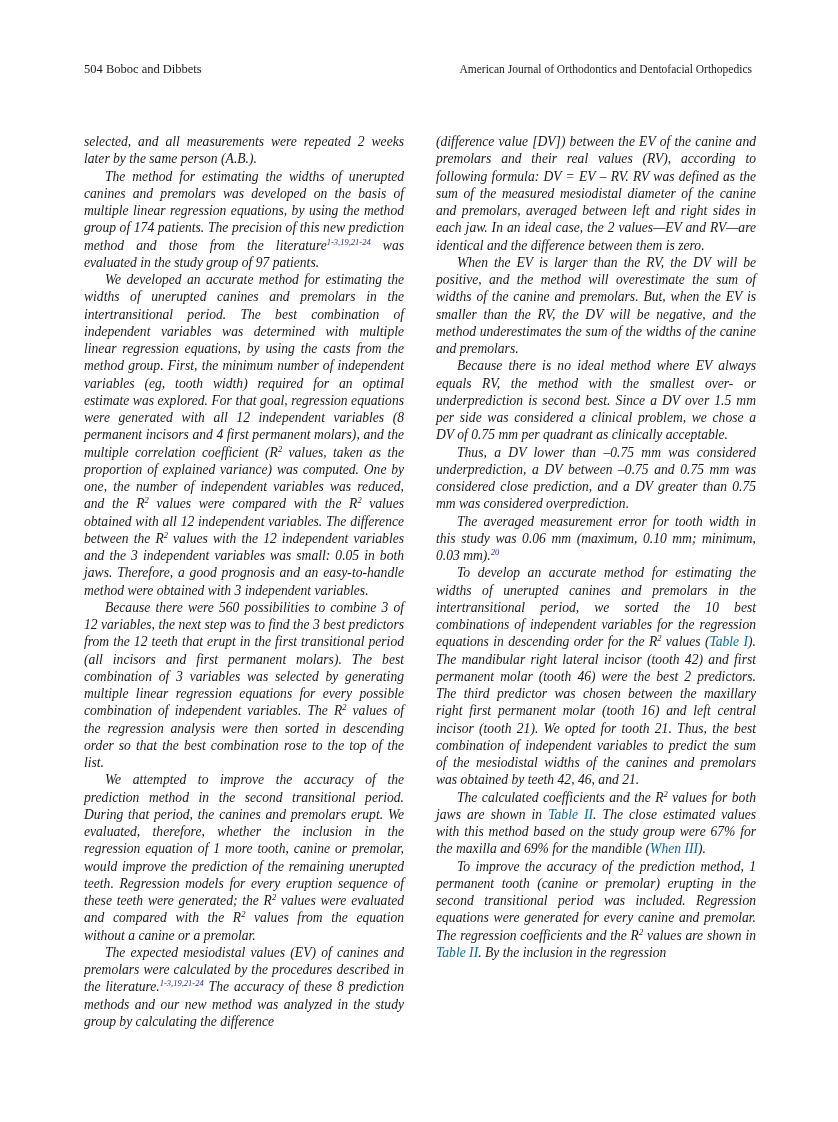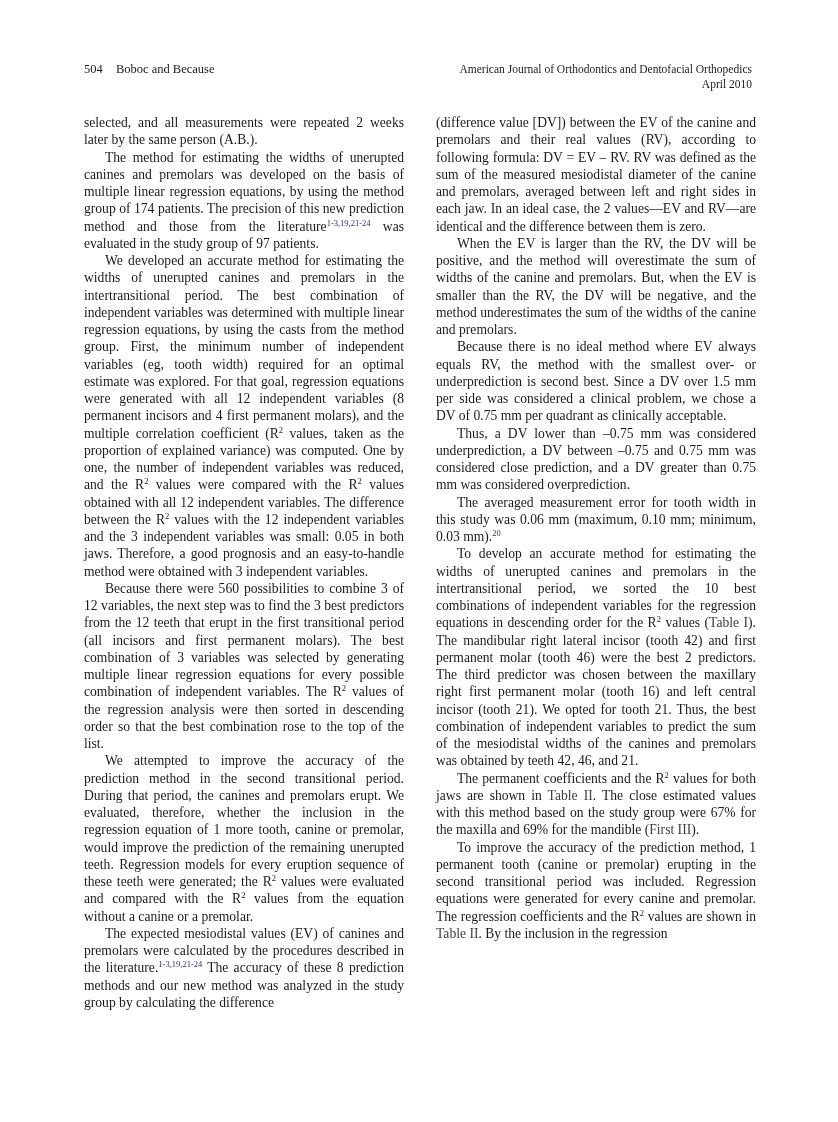--- a/index.html
+++ b/index.html
@@ -1,53 +1,52 @@
 <!DOCTYPE html>
 <html><head>
 <meta charset="utf-8">
 <style>
   html, body { margin: 0; padding: 0; background: #ffffff; }
   body { width: 838px; height: 1122px; position: relative; overflow: hidden;
          font-family: "Liberation Serif", "DejaVu Serif", serif; color: #1a1a1a; }
   .header-left { position: absolute; left: 84px; top: 62px; font-size: 12.5px; }
-  .header-left .pg { margin-right: 10px; }
-  .header-right { position: absolute; right: 86px; top: 62px; text-align: right; font-size: 11.5px; line-height: 15px; }
-  .col { position: absolute; top: 114px; width: 320px; font-size: 13.6px; line-height: 17.25px; text-align: justify; hyphens: none; }
+  .header-left .pg { }
+  .header-right { position: absolute; right: 86px; top: 62px; font-size: 11.5px; line-height: 15px; }
+  .col { position: absolute; top: 133px; width: 320px; font-size: 13.6px; line-height: 17.25px; text-align: justify; hyphens: none; font-style: italic; }
   .col.left { left: 84px; }
   .col.right { left: 436px; }
   .col p { margin: 0; text-indent: 21px; }
   .col p.noindent { text-indent: 0; }
   sup { font-size: 8.5px; line-height: 0; vertical-align: 5px; }
   sup.ref { color: #2a2a8c; }
-  .link { color: #404040; }
+  .link { color: #0369a1; }
   h2.section { font-family: "Liberation Sans", "DejaVu Sans", sans-serif; font-weight: normal; font-size: 12.5px; letter-spacing: 0.4px; margin: 26px 0 9px 0; }
 </style>
 </head>
 <body>
 
 <div class="header-left">
   <span class="pg">504</span>
-  <span>Boboc and Because</span>
+  <span>Boboc and Dibbets</span>
 </div>
 <div class="header-right">
   <div>American Journal of Orthodontics and Dentofacial Orthopedics</div>
-  <div>April 2010</div>
 </div>
 
 <div class="col left">
   <p class="noindent"><span>selected, and all measurements were repeated 2 weeks later by the same person (A.B.).</span></p>
   <p><span>The method for estimating the widths of unerupted canines and premolars was developed on the basis of multiple linear regression equations, by using the method group of 174 patients. The precision of this new prediction method and those from the literature</span><sup class="ref">1-3,19,21-24</sup><span> was evaluated in the study group of 97 patients.</span></p>
   <p><span>We developed an accurate method for estimating the widths of unerupted canines and premolars in the intertransitional period. The best combination of independent variables was determined with multiple linear regression equations, by using the casts from the method group. First, the minimum number of independent variables (eg, tooth width) required for an optimal estimate was explored. For that goal, regression equations were generated with all 12 independent variables (8 permanent incisors and 4 first permanent molars), and the multiple correlation coefficient (R</span><sup>2</sup><span> values, taken as the proportion of explained variance) was computed. One by one, the number of independent variables was reduced, and the R</span><sup>2</sup><span> values were compared with the R</span><sup>2</sup><span> values obtained with all 12 independent variables. The difference between the R</span><sup>2</sup><span> values with the 12 independent variables and the 3 independent variables was small: 0.05 in both jaws. Therefore, a good prognosis and an easy-to-handle method were obtained with 3 independent variables.</span></p>
   <p><span>Because there were 560 possibilities to combine 3 of 12 variables, the next step was to find the 3 best predictors from the 12 teeth that erupt in the first transitional period (all incisors and first permanent molars). The best combination of 3 variables was selected by generating multiple linear regression equations for every possible combination of independent variables. The R</span><sup>2</sup><span> values of the regression analysis were then sorted in descending order so that the best combination rose to the top of the list.</span></p>
   <p><span>We attempted to improve the accuracy of the prediction method in the second transitional period. During that period, the canines and premolars erupt. We evaluated, therefore, whether the inclusion in the regression equation of 1 more tooth, canine or premolar, would improve the prediction of the remaining unerupted teeth. Regression models for every eruption sequence of these teeth were generated; the R</span><sup>2</sup><span> values were evaluated and compared with the R</span><sup>2</sup><span> values from the equation without a canine or a premolar.</span></p>
   <p><span>The expected mesiodistal values (EV) of canines and premolars were calculated by the procedures described in the literature.</span><sup class="ref">1-3,19,21-24</sup><span> The accuracy of these 8 prediction methods and our new method was analyzed in the study group by calculating the difference</span></p>
 </div>
 
 <div class="col right">
   <p class="noindent"><span>(difference value [DV]) between the EV of the canine and premolars and their real values (RV), according to following formula: DV = EV – RV. RV was defined as the sum of the measured mesiodistal diameter of the canine and premolars, averaged between left and right sides in each jaw. In an ideal case, the 2 values—EV and RV—are identical and the difference between them is zero.</span></p>
   <p><span>When the EV is larger than the RV, the DV will be positive, and the method will overestimate the sum of widths of the canine and premolars. But, when the EV is smaller than the RV, the DV will be negative, and the method underestimates the sum of the widths of the canine and premolars.</span></p>
   <p><span>Because there is no ideal method where EV always equals RV, the method with the smallest over- or underprediction is second best. Since a DV over 1.5 mm per side was considered a clinical problem, we chose a DV of 0.75 mm per quadrant as clinically acceptable.</span></p>
   <p><span>Thus, a DV lower than –0.75 mm was considered underprediction, a DV between –0.75 and 0.75 mm was considered close prediction, and a DV greater than 0.75 mm was considered overprediction.</span></p>
   <p><span>The averaged measurement error for tooth width in this study was 0.06 mm (maximum, 0.10 mm; minimum, 0.03 mm).</span><sup class="ref">20</sup></p>
   <p><span>To develop an accurate method for estimating the widths of unerupted canines and premolars in the intertransitional period, we sorted the 10 best combinations of independent variables for the regression equations in descending order for the R</span><sup>2</sup><span> values (</span><span class="link">Table I</span><span>). The mandibular right lateral incisor (tooth 42) and first permanent molar (tooth 46) were the best 2 predictors. The third predictor was chosen between the maxillary right first permanent molar (tooth 16) and left central incisor (tooth 21). We opted for tooth 21. Thus, the best combination of independent variables to predict the sum of the mesiodistal widths of the canines and premolars was obtained by teeth 42, 46, and 21.</span></p>
-  <p><span>The permanent coefficients and the R</span><sup>2</sup><span> values for both jaws are shown in </span><span class="link">Table II</span><span>. The close estimated values with this method based on the study group were 67% for the maxilla and 69% for the mandible (</span><span class="link">First III</span><span>).</span></p>
+  <p><span>The calculated coefficients and the R</span><sup>2</sup><span> values for both jaws are shown in </span><span class="link">Table II</span><span>. The close estimated values with this method based on the study group were 67% for the maxilla and 69% for the mandible (</span><span class="link">When III</span><span>).</span></p>
   <p><span>To improve the accuracy of the prediction method, 1 permanent tooth (canine or premolar) erupting in the second transitional period was included. Regression equations were generated for every canine and premolar. The regression coefficients and the R</span><sup>2</sup><span> values are shown in </span><span class="link">Table II</span><span>. By the inclusion in the regression</span></p>
 </div>
 
 </body></html>

